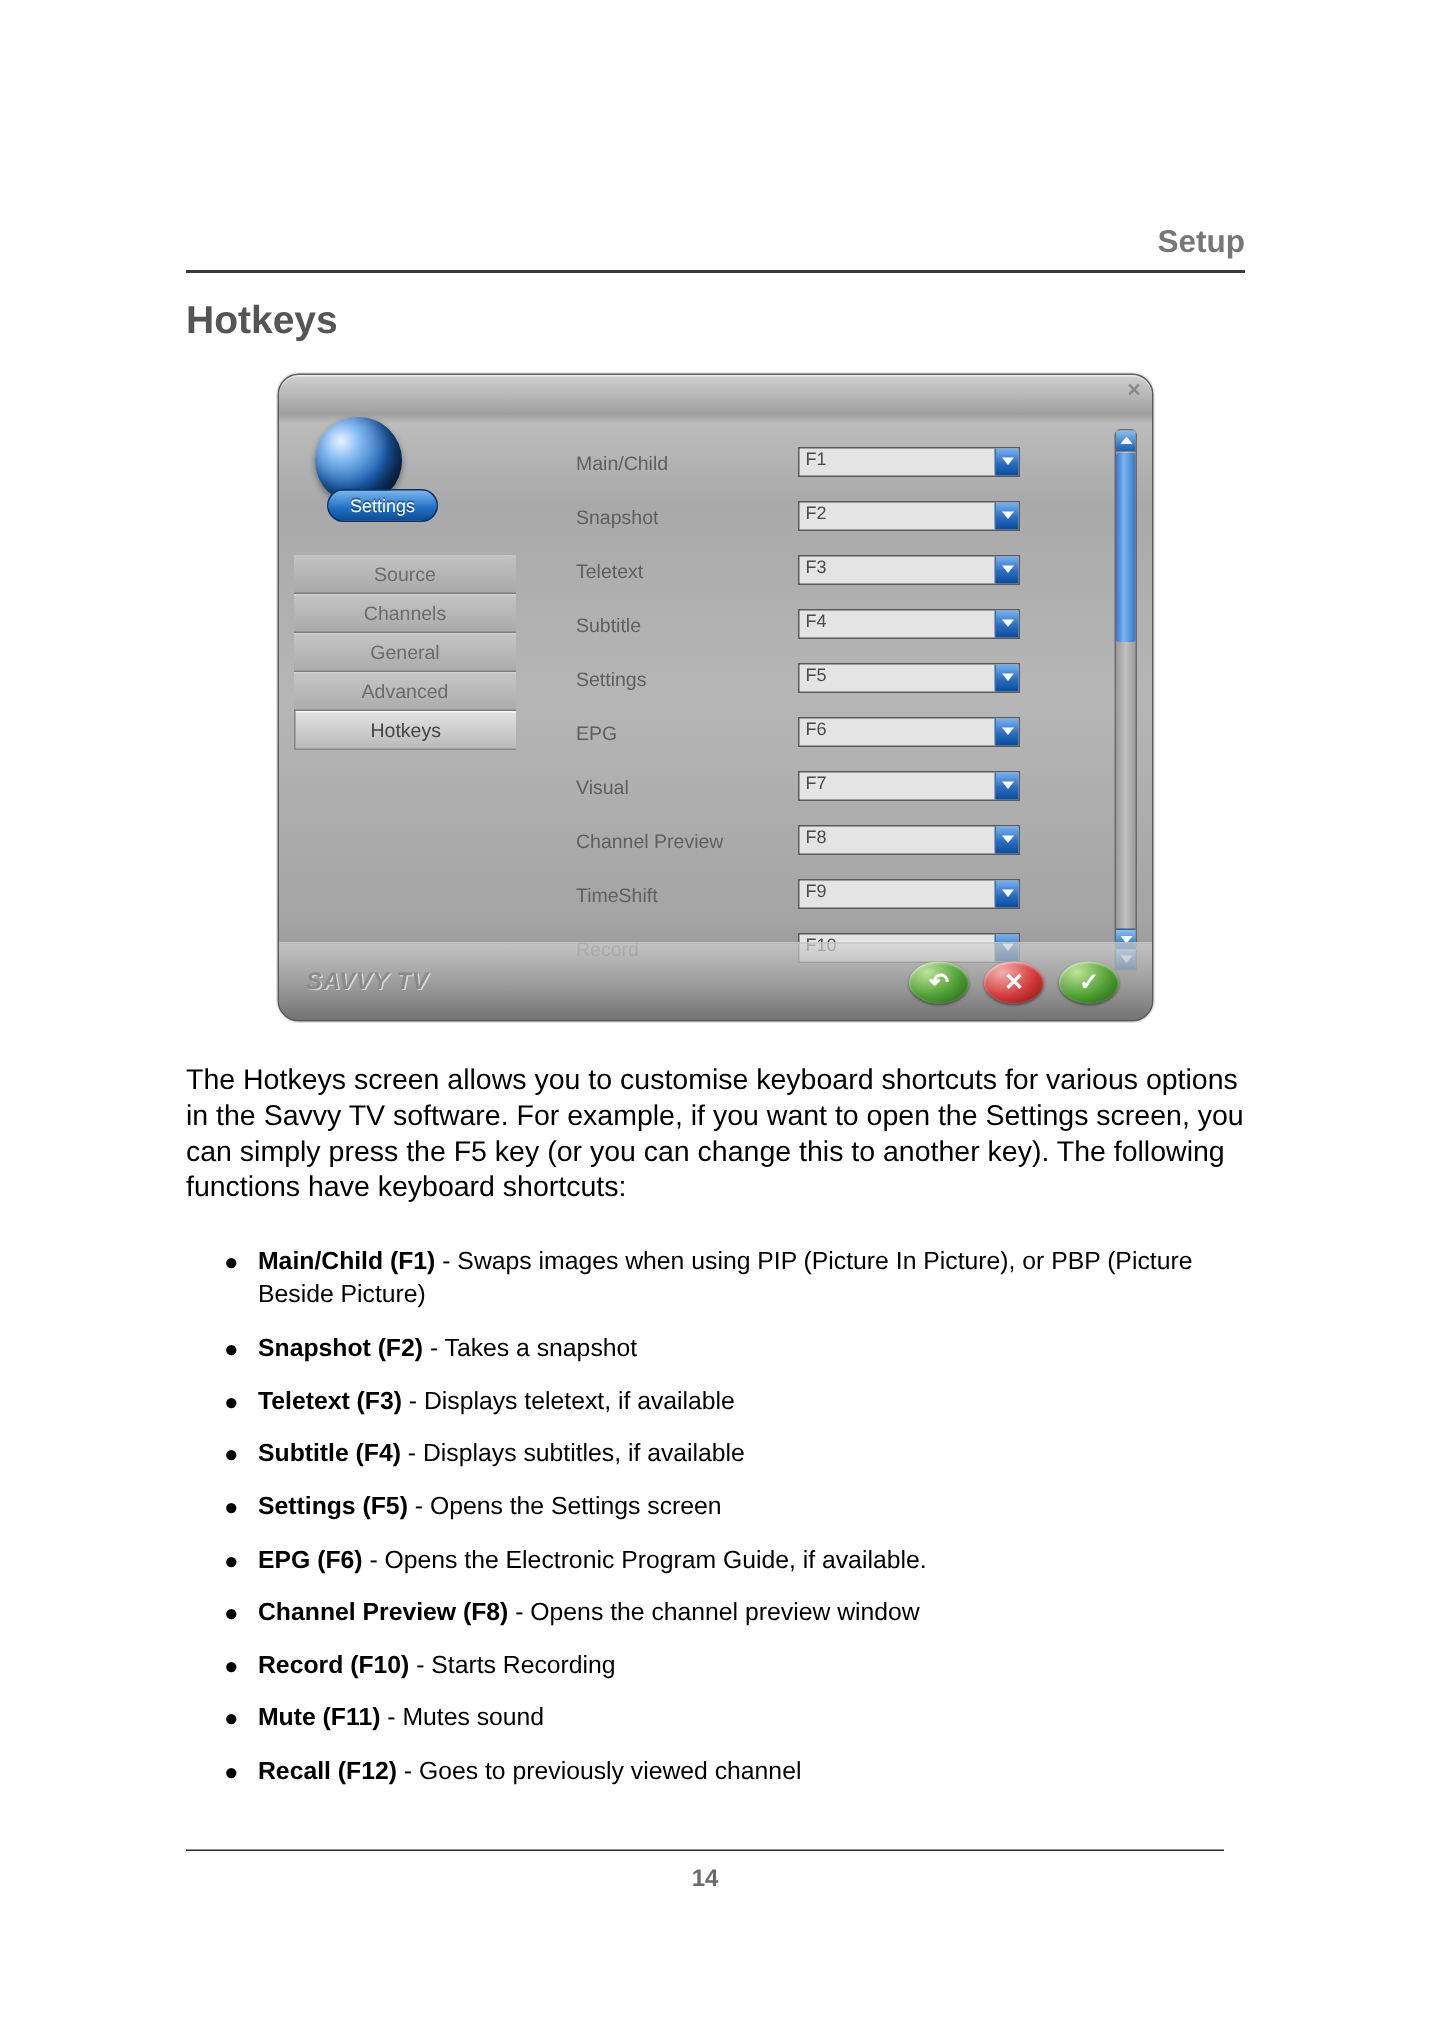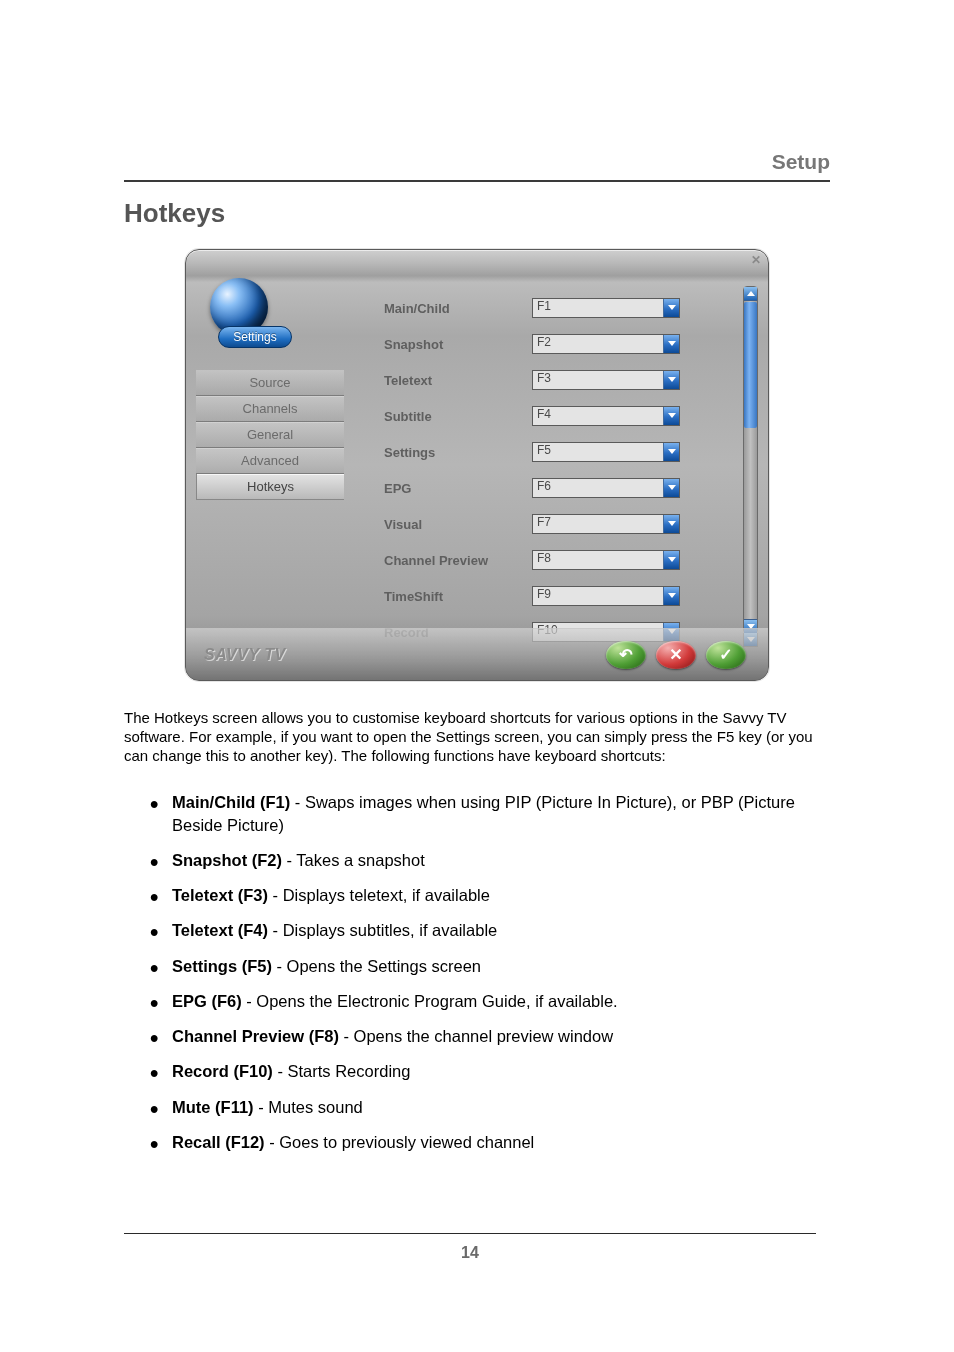--- a/index.html
+++ b/index.html
@@ -96,21 +96,20 @@
     position: relative;
   }
   .row {
     display: flex; align-items: center;
     height: 36px;
   }
   .row .lbl {
     width: 148px;
     font-size: 13px;
     color: #5f5f5f;
-    font-weight: bold;
   }
   .select-box {
     width: 148px; height: 20px;
     background: #e4e4e4;
     border: 1px solid #5a5a5a;
     display: flex; align-items: flex-start;
     position: relative;
   }
   .select-box .val {
     font-size: 12px;
@@ -179,21 +178,21 @@
   .oval-btn {
     width: 40px; height: 28px; border-radius: 50%/50%;
     display: flex; align-items: center; justify-content: center;
     font-size: 16px; font-weight: bold; color: #fff;
     box-shadow: inset 0 1px 2px rgba(255,255,255,.6), 0 1px 2px rgba(0,0,0,.5);
   }
   .btn-undo { background: radial-gradient(ellipse at 30% 25%, #bfe39a 0%, #4f9f35 55%, #1e5a0e 100%); }
   .btn-cancel { background: radial-gradient(ellipse at 30% 25%, #f5b0b0 0%, #d23a3a 55%, #7a0f0f 100%); }
   .btn-ok { background: radial-gradient(ellipse at 30% 25%, #bfe39a 0%, #4f9f35 55%, #1e5a0e 100%); }
   
-  .body-text { font-size: 15px; line-height: 1.25; margin-bottom: 26px; color:#000;}
+  .body-text { font-size: 19px; line-height: 1.25; margin-bottom: 26px; color:#000;}
   ul.hk-list { list-style: none; padding-left: 26px; }
   ul.hk-list li { position: relative; font-size: 16.5px; line-height: 1.35; margin-bottom: 13px; padding-left: 22px;}
   ul.hk-list li::before {
     content: "•";
     position: absolute; left: 0; top: -3px;
     font-size: 24px; font-weight: bold;
   }
   ul.hk-list li b { font-weight: bold; }
   .page-foot {
     position: absolute;
@@ -322,21 +321,21 @@
       </div>
     </div>
   </div>
 
   <p class="body-text">The Hotkeys screen allows you to customise keyboard shortcuts for various options in the Savvy TV software. For example, if you want to open the Settings screen, you can simply press the F5 key (or you can change this to another key). The following functions have keyboard shortcuts:</p>
 
   <ul class="hk-list" id="hk-list">
       <li><b>Main/Child (F1)</b> - Swaps images when using PIP (Picture In Picture), or PBP (Picture Beside Picture)</li>
       <li><b>Snapshot (F2)</b> - Takes a snapshot</li>
       <li><b>Teletext (F3)</b> - Displays teletext, if available</li>
-      <li><b>Teletext (F4)</b> - Displays subtitles, if available</li>
+      <li><b>Subtitle (F4)</b> - Displays subtitles, if available</li>
       <li><b>Settings (F5)</b> - Opens the Settings screen</li>
       <li><b>EPG (F6)</b> - Opens the Electronic Program Guide, if available.</li>
       <li><b>Channel Preview (F8)</b> - Opens the channel preview window</li>
       <li><b>Record (F10)</b> - Starts Recording</li>
       <li><b>Mute (F11)</b> - Mutes sound</li>
       <li><b>Recall (F12)</b> - Goes to previously viewed channel</li>
     </ul>
 </div>
 
 <div class="page-foot">

